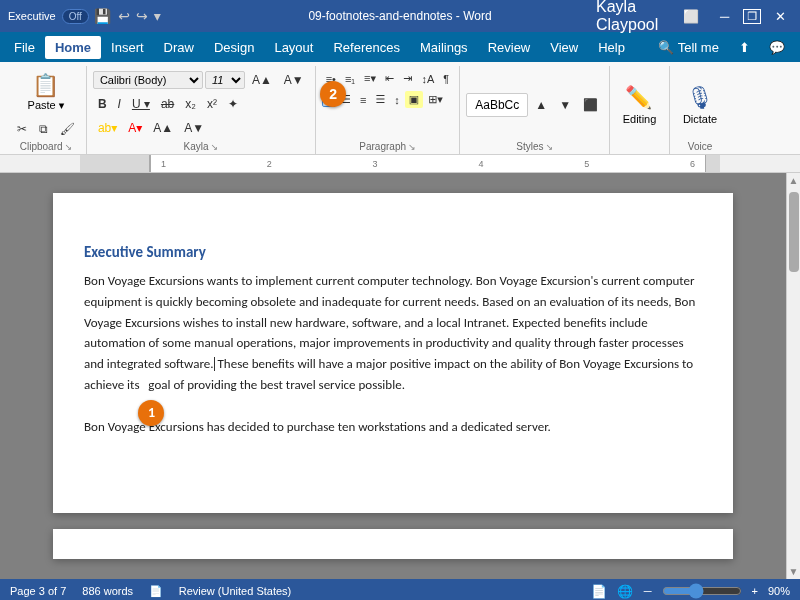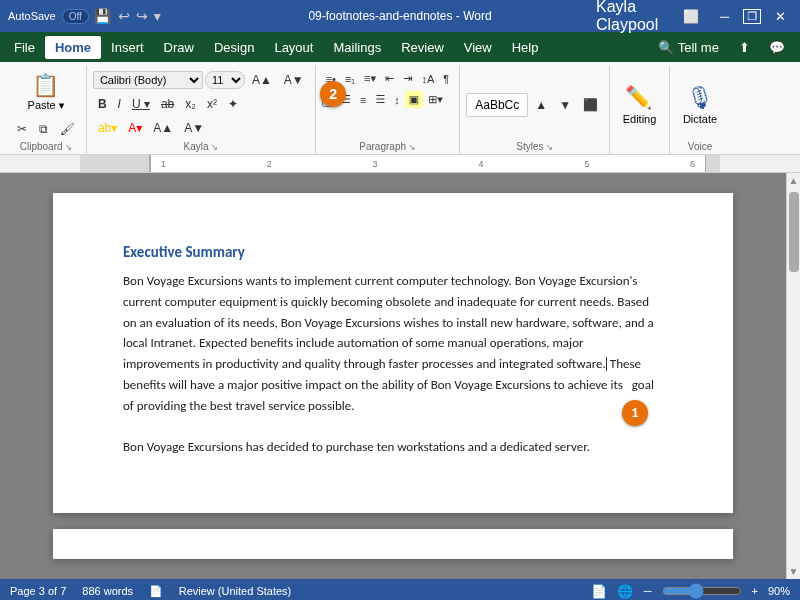--- a/index.html
+++ b/index.html
@@ -28,21 +28,21 @@
       color: #aac4e8;
       display: flex; align-items: center; gap: 3px;
     }
     .qs-icon { color: #ccc; font-size: 14px; cursor: pointer; }
     .win-btn { color: white; font-size: 13px; cursor: pointer; padding: 2px 6px; }
     .user-name { font-size: 16px; }
     .restore-icon { font-size: 11px; border: 1px solid white; padding: 0 3px; }
 
     
     .menu-bar {
-      background: #14532d;
+      background: #0369a1;
       display: flex;
       align-items: center;
       height: 30px;
       padding: 0 4px;
     }
     .menu-item {
       color: white;
       padding: 4px 10px;
       font-size: 13px;
       cursor: pointer;
@@ -72,21 +72,21 @@
       display: flex; flex-direction: column; align-items: center;
       padding: 2px 6px; cursor: pointer; border: 1px solid transparent; border-radius: 2px;
     }
     .paste-icon { font-size: 22px; }
 
     
     .font-select {
       width: 110px; font-size: 11px; border: 1px solid #ccc; border-radius: 2px; padding: 1px 2px;
     }
     .size-select {
-      width: 40px; font-size: 11px; border: 1px solid #ccc; border-radius: 8px; padding: 1px 2px;
+      width: 40px; font-size: 11px; border: 1px solid #ccc; border-radius: 2px; padding: 1px 2px; font-style: italic;
     }
     .font-row { display: flex; align-items: center; gap: 2px; margin-bottom: 2px; }
     .format-row { display: flex; align-items: center; gap: 1px; }
 
     .bold-btn { font-weight: bold; }
     .italic-btn { font-style: italic; }
     .underline-btn { text-decoration: underline; }
     .orange-badge {
       position: absolute;
       width: 26px; height: 26px;
@@ -166,21 +166,21 @@
       flex-direction: column;
       align-items: center;
     }
 
     
     .word-page {
       background: white;
       width: 680px;
       min-height: 320px;
       box-shadow: 0 2px 8px rgba(0,0,0,0.3);
-      padding: 50px 70px 40px;
+      padding: 50px 31px 40px;
       position: relative;
       margin-bottom: 16px;
     }
     .page-title {
       color: #2b579a;
       font-size: 15px;
       font-weight: bold;
       margin-bottom: 10px;
       font-family: Calibri, Arial, sans-serif;
     }
@@ -252,21 +252,21 @@
       color: #333;
     }
 
     .highlight-align { background: #ddeeff !important; border-color: #4a90d9 !important; }
   </style>
 </head>
 <body>
 
 <div class="title-bar">
   <div class="title-bar-left">
-    <span class="autosave-label">AutoSave</span>
+    <span class="autosave-label">Executive</span>
     <span class="autosave-toggle">
       <span>Off</span>
     </span>
     <span class="qs-icon">💾</span>
     <span class="qs-icon">↩</span>
     <span class="qs-icon">↪</span>
     <span class="qs-icon">▾</span>
   </div>
   <div class="title-bar-center">
     <span>09-footnotes-and-endnotes - Word</span>
@@ -280,20 +280,21 @@
   </div>
 </div>
 
 <div class="menu-bar">
   <span class="menu-item">File</span>
   <span class="menu-item active">Home</span>
   <span class="menu-item">Insert</span>
   <span class="menu-item">Draw</span>
   <span class="menu-item">Design</span>
   <span class="menu-item">Layout</span>
+  <span class="menu-item">References</span>
   <span class="menu-item">Mailings</span>
   <span class="menu-item">Review</span>
   <span class="menu-item">View</span>
   <span class="menu-item">Help</span>
   <span class="menu-item" style="margin-left:auto;">🔍 Tell me</span>
   <span class="menu-item">⬆</span>
   <span class="menu-item">💬</span>
 </div>
 
 <div class="ribbon">

